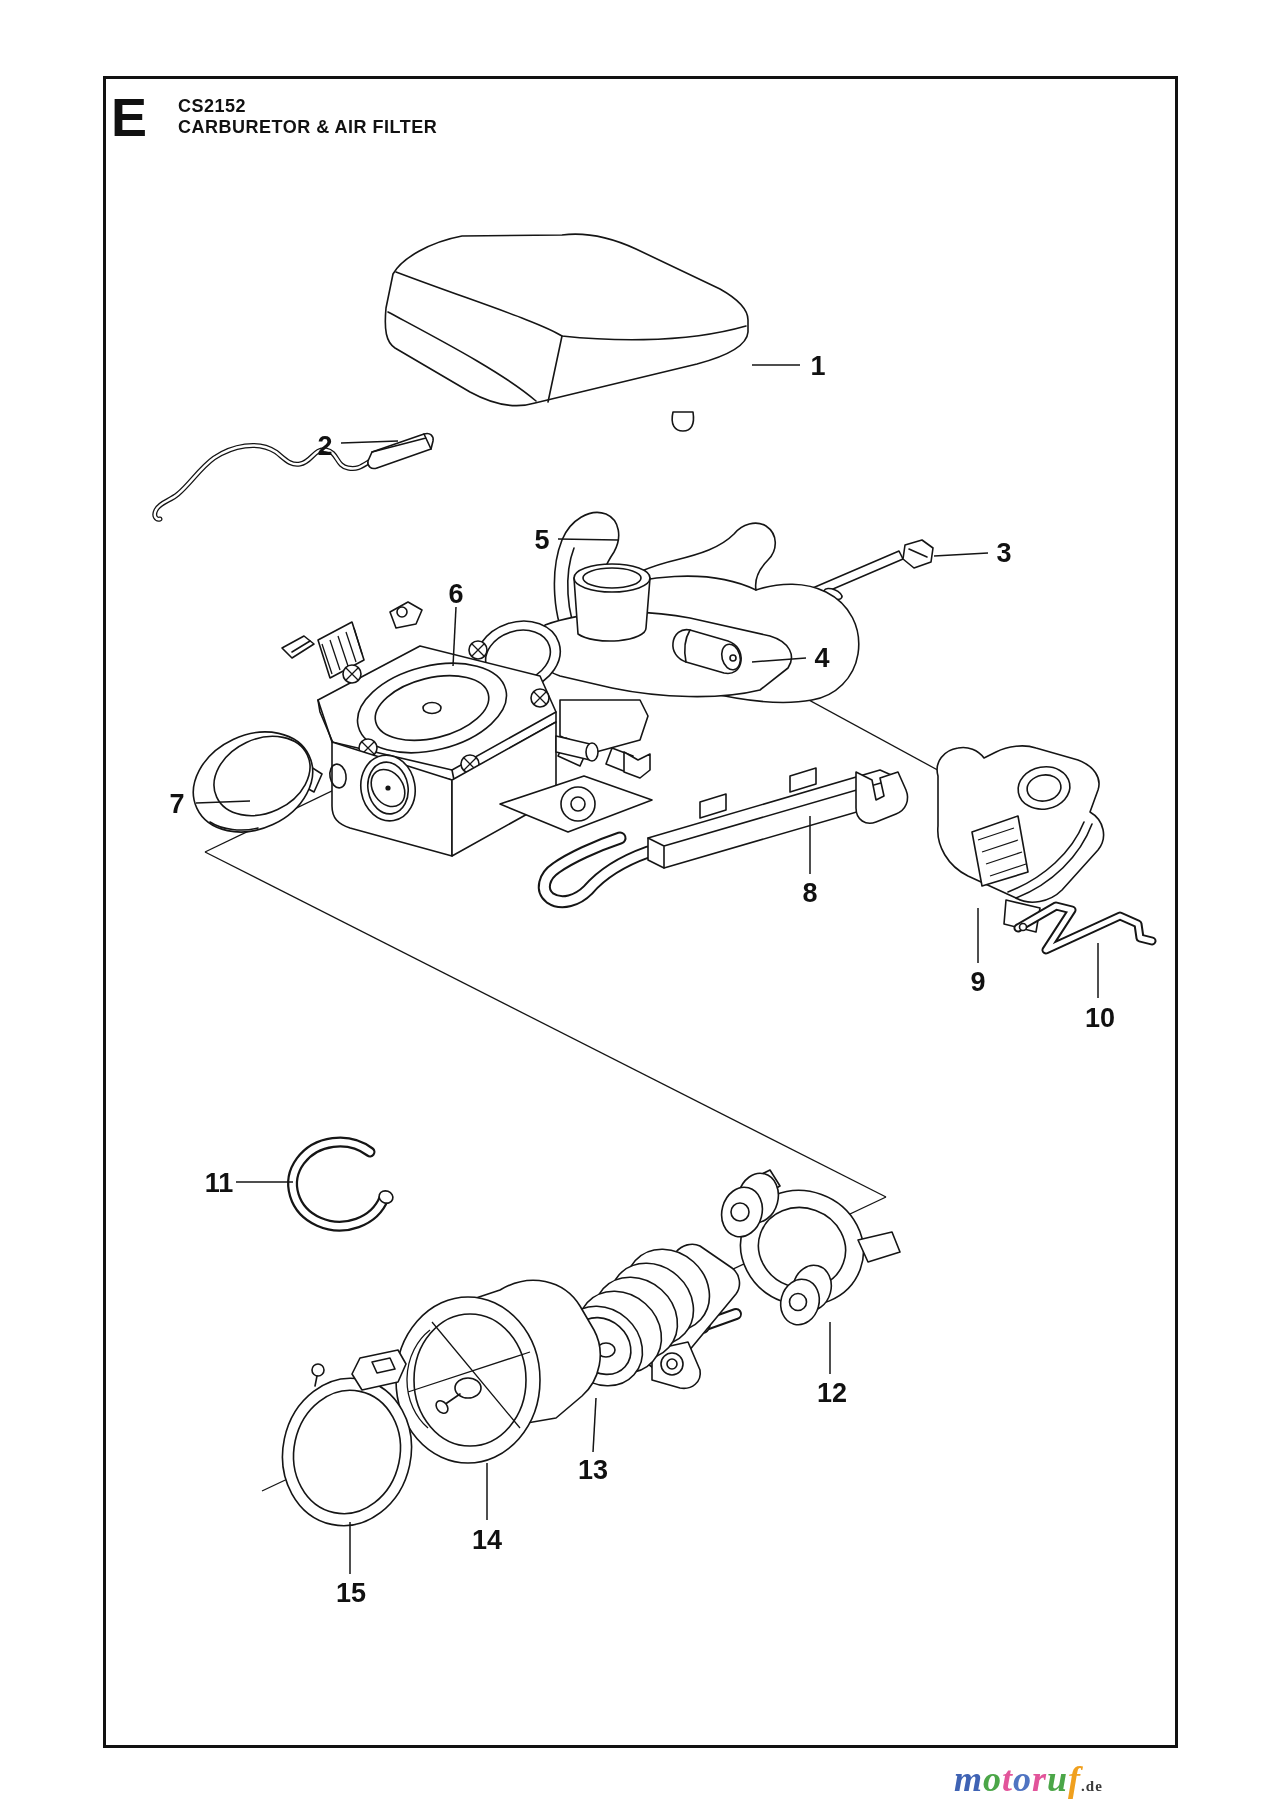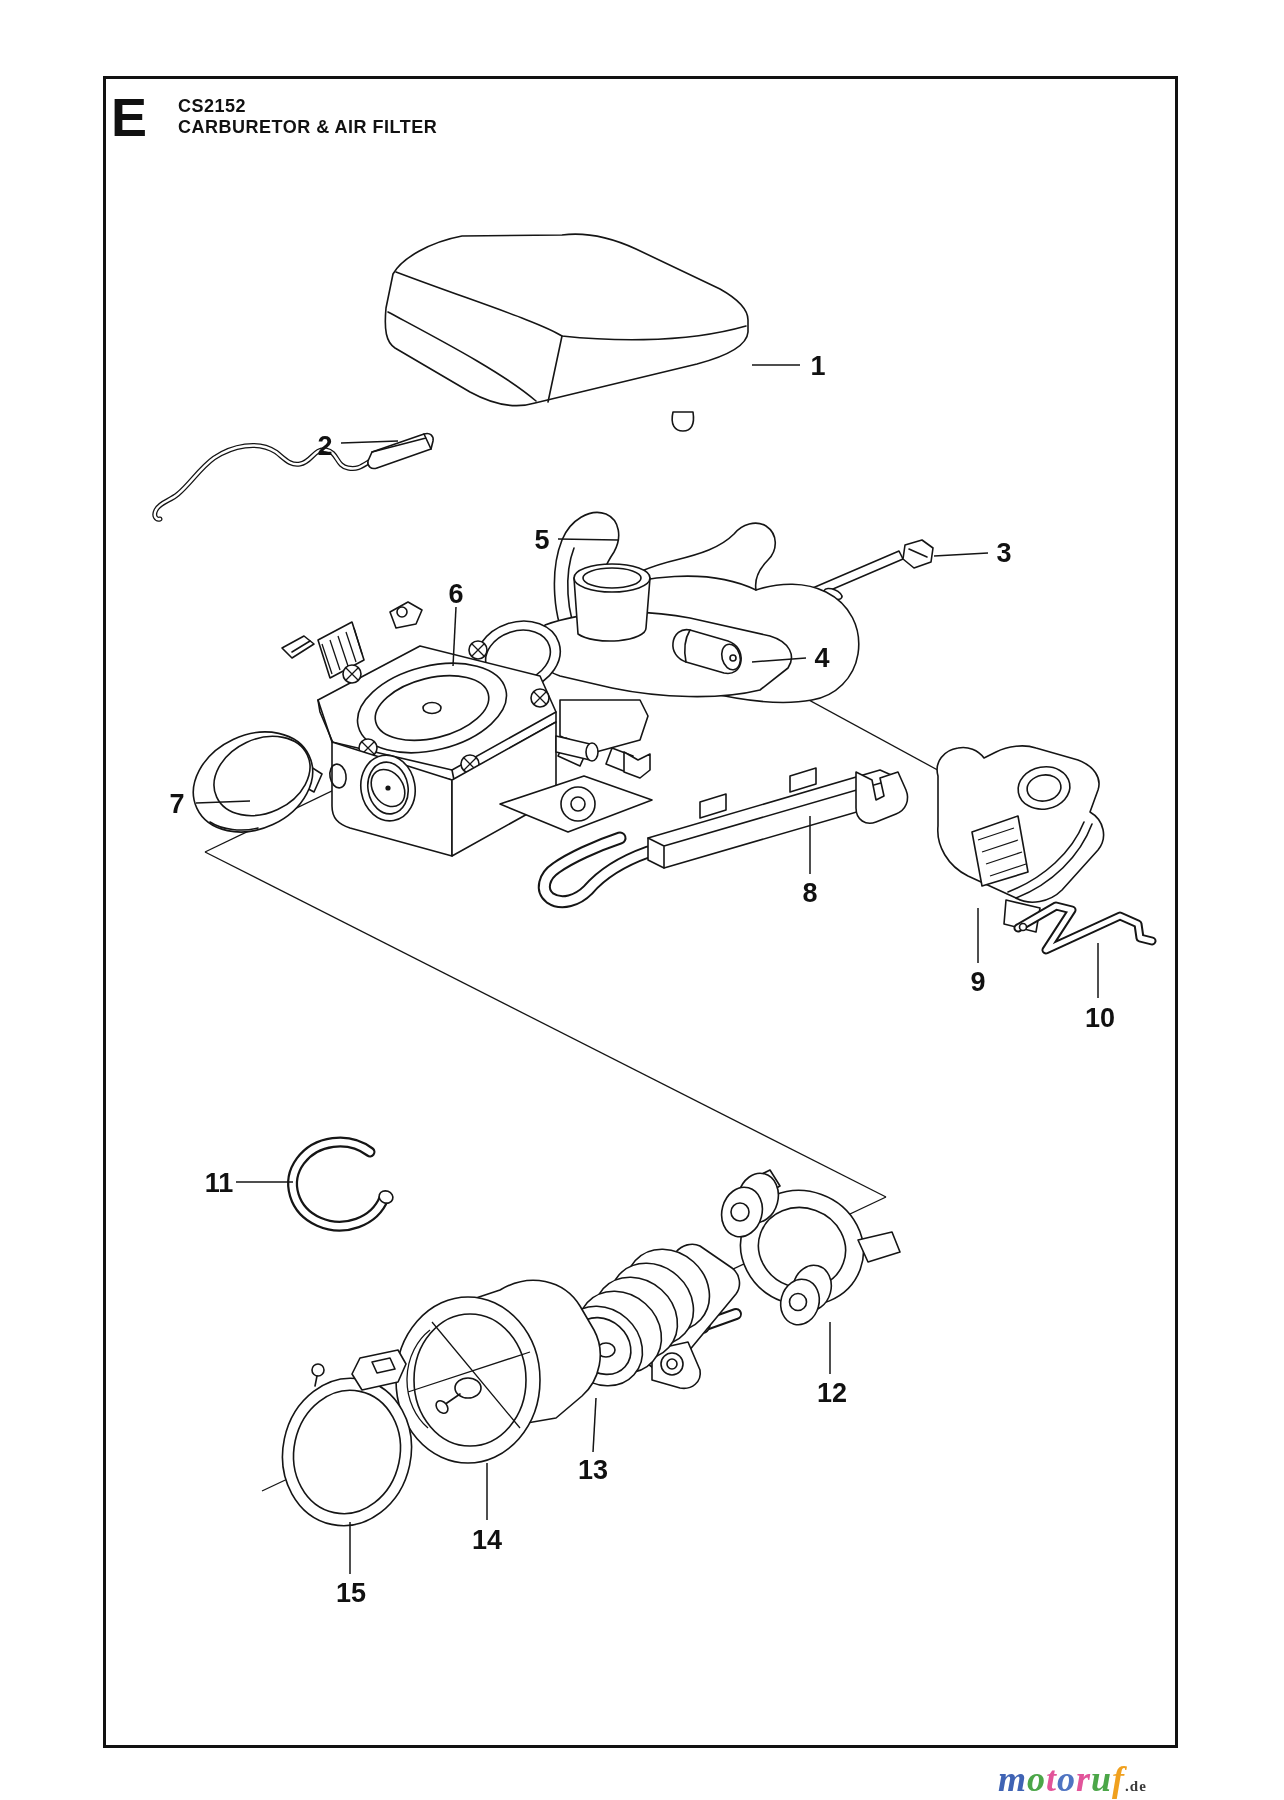--- a/index.html
+++ b/index.html
@@ -9,21 +9,21 @@
   }
   svg { position:absolute; left:0; top:0; }
   .ln   { stroke:#151515; fill:none; stroke-width:1.6; stroke-linecap:round; stroke-linejoin:round; }
   .thin { stroke:#151515; fill:none; stroke-width:1.3; }
   .fw   { stroke:#151515; fill:#ffffff; stroke-width:1.6; stroke-linejoin:round; }
   .leader { stroke:#151515; fill:none; stroke-width:1.5; }
   .plabel { font:bold 27px "Liberation Sans", sans-serif; fill:#111; text-anchor:middle; }
   .hdrE   { font:bold 54px "Liberation Sans", sans-serif; fill:#111; }
   .hdrS   { font:bold 18px "Liberation Sans", sans-serif; fill:#111; letter-spacing:.5px; }
   #watermark {
-    position:absolute; left:998px; top:1758px; width:270px; height:40px;
+    position:absolute; left:954px; top:1758px; width:270px; height:40px;
     font:bold italic 36px "Liberation Serif", serif; letter-spacing:1px;
     white-space:nowrap; user-select:none;
   }
   #watermark .suffix { font:bold 15px "Liberation Serif", serif; }
 </style>
 </head>
 <body>
 
 <div id="page">
 <svg width="1284" height="1800" viewBox="0 0 1284 1800">

